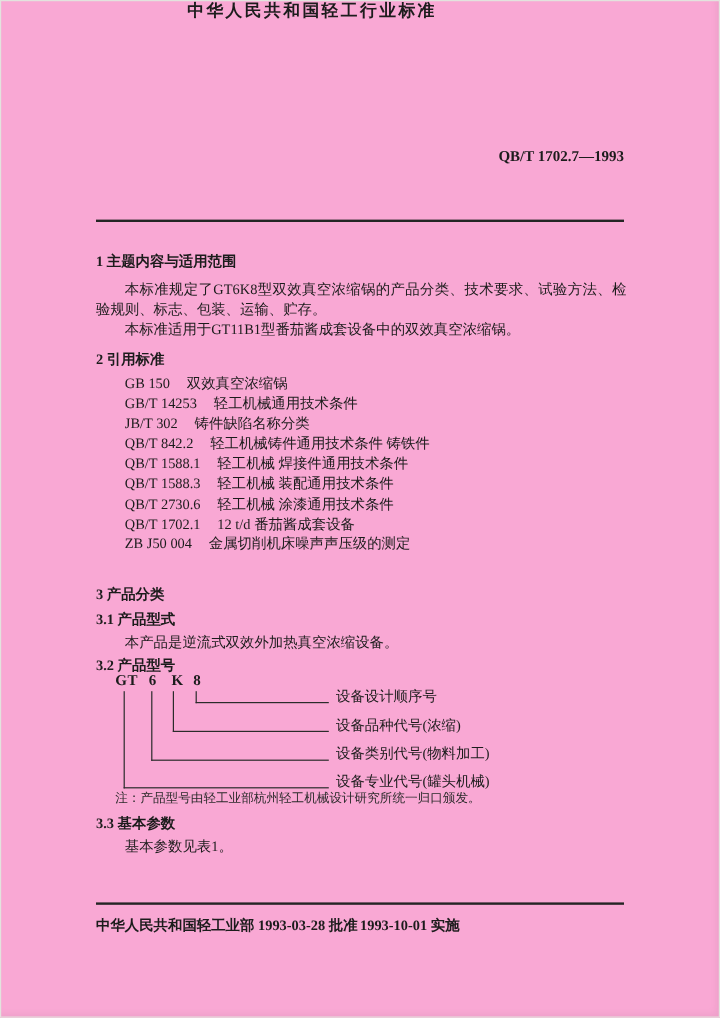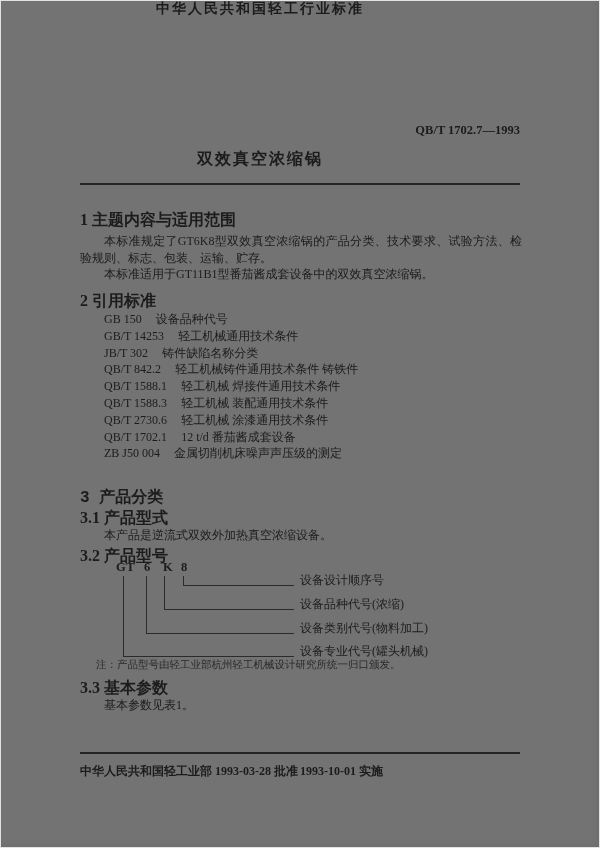--- a/index.html
+++ b/index.html
@@ -1,54 +1,54 @@
 <!DOCTYPE html>
 <html><head>
 <meta charset="utf-8">
 <style>
   * { margin:0; padding:0; box-sizing:border-box; }
   html,body { background:#e9e9e5; }
   .page {
     position:relative;
     width:600px; height:848px;
     margin:0 auto;
-    background:#737373;
+    background:#f9a8d4;
     color:#1c1c1c;
     font-family:"Liberation Serif", serif;
     font-size:12px;
     overflow:hidden;
     box-shadow: inset 0 0 0 1px #e3e3de, inset -3px -3px 6px rgba(0,0,0,0.05);
   }
   .abs { position:absolute; }
 
   .hdr-org   { left:0; top:100; width:520px; text-align:center; font-size:14px; font-weight:bold; letter-spacing:2px; }
   .hdr-code  { left:300px; top:123px; width:220px; text-align:right; font-size:12.5px; font-weight:bold; }
   .doc-title { left:0; top:149px; width:520px; text-align:center; font-size:16px; font-weight:bold; letter-spacing:2px; }
 
   .rule { left:80px; width:440px; height:2px; background:#252525; }
   .rule-top    { top:183px; }
   .rule-bottom { top:752px; }
 
-  .sec-heading { font-size:16px; font-weight:bold; }
+  .sec-heading { font-size:12px; font-weight:bold; }
   .h-s1  { left:80px; top:210px; }
   .para  { left:80px; width:442px; line-height:17px; text-align:justify; }
   .p-s1a { top:233px; text-indent:2em; }
   .p-s1b { top:266px; text-indent:2em; }
 
   .h-s2 { left:80px; top:291px; }
   .ref-list { left:104px; top:311px; width:420px; }
   .ref-row  { height:16.8px; line-height:16.8px; white-space:nowrap; }
   .ref-code { display:inline-block; margin-right:14px; }
 
-  .h-s3   { left:80px; top:487px;font-family:Liberation Mono, monospace; }
+  .h-s3   { left:80px; top:487px; }
   .h-s31  { left:80px; top:508px; }
   .t-s31  { left:104px; top:527px; }
   .h-s32  { left:80px; top:546px; }
 
-  .model-diagram { left:116px; top:560px; width:420px; height:105px; }
+  .model-diagram { left:96px; top:560px; width:420px; height:105px; }
   .mp { position:absolute; top:0; font-size:12.5px; font-weight:bold; letter-spacing:0.5px; }
   .mp0 { left:0; }
   .mp1 { left:28px; }
   .mp2 { left:47px; }
   .mp3 { left:65px; }
   .lshape { position:absolute; border-left:1px solid #2b2b2b; border-bottom:1px solid #2b2b2b; }
   .l0 { left:67px; top:16px; width:111px; height:10px; }
   .l1 { left:48px; top:16px; width:130px; height:34px; }
   .l2 { left:30px; top:16px; width:148px; height:58px; }
   .l3 { left:7px;  top:16px; width:171px; height:81px; }
@@ -66,31 +66,30 @@
   .footer-right { left:300px; top:763px; width:220px; font-weight:bold; font-size:12px; }
   .page-number  { left:300px; top:788px; width:220px; text-align:right; font-size:11.5px; }
 </style>
 </head>
 <body>
 
 <div class="page">
 
   <div class="abs hdr-org">中华人民共和国轻工行业标准</div>
   <div class="abs hdr-code">QB/T 1702.7—1993</div>
-  <div class="abs doc-title">双效真空浓缩锅</div>
   <div class="abs rule rule-top"></div>
 
   <div class="abs sec-heading h-s1">1 主题内容与适用范围</div>
   <div class="abs para p-s1a">本标准规定了GT6K8型双效真空浓缩锅的产品分类、技术要求、试验方法、检验规则、标志、包装、运输、贮存。</div>
   <div class="abs para p-s1b">本标准适用于GT11B1型番茄酱成套设备中的双效真空浓缩锅。</div>
 
   <div class="abs sec-heading h-s2">2 引用标准</div>
   <div class="abs ref-list">
     <div class="ref-row">
-      <span class="ref-code">GB 150</span><span class="ref-title">设备品种代号</span>
+      <span class="ref-code">GB 150</span><span class="ref-title">双效真空浓缩锅</span>
     </div>
     <div class="ref-row">
       <span class="ref-code">GB/T 14253</span><span class="ref-title">轻工机械通用技术条件</span>
     </div>
     <div class="ref-row">
       <span class="ref-code">JB/T 302</span><span class="ref-title">铸件缺陷名称分类</span>
     </div>
     <div class="ref-row">
       <span class="ref-code">QB/T 842.2</span><span class="ref-title">轻工机械铸件通用技术条件 铸铁件</span>
     </div>

